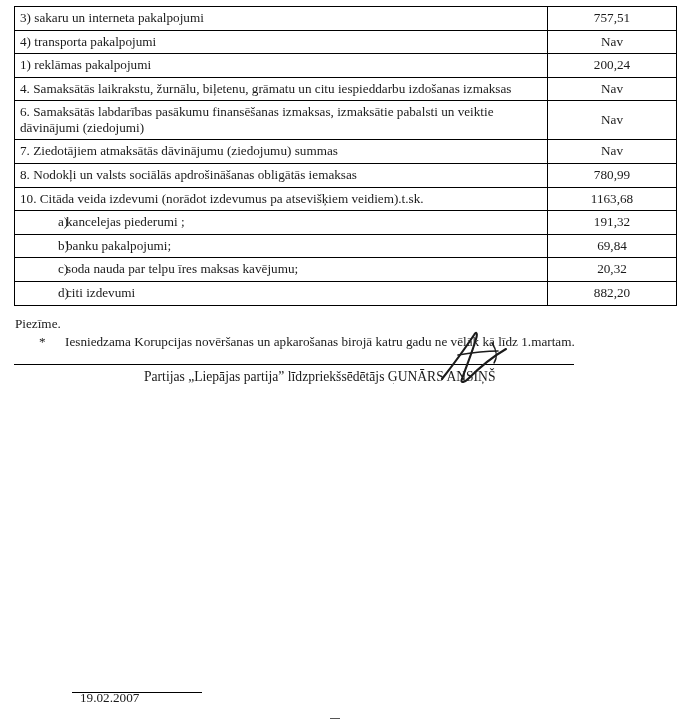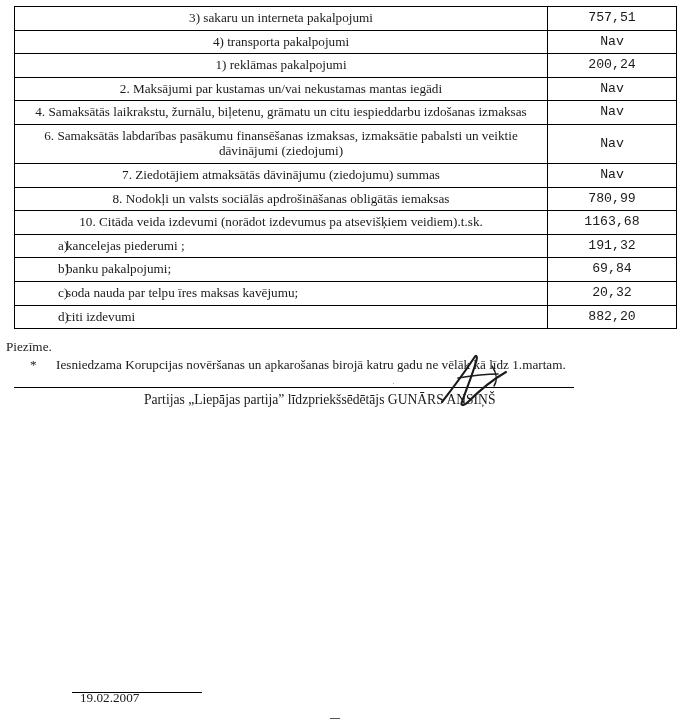--- a/index.html
+++ b/index.html
@@ -26,52 +26,50 @@
     margin-left: 14px;
     margin-top: 6px;
     table-layout: fixed;
   }
   table.report td {
     border: 1px solid #000000;
     vertical-align: top;
     padding: 3px 5px 4px 5px;
     font-size: 13.2px;
     line-height: 1.18;
-    text-align: center;
   }
   td.label {
     text-align: left;
   }
   td.value {
     width: 118px;
     text-align: center;
     vertical-align: bottom;
     padding-right: 10px;
-    font-family: Liberation Mono, monospace;
   }
   td.value.topal {
     vertical-align: top;
   }
   td.value.midal {
     vertical-align: middle;
   }
   .sub-row td {
     border: 1px solid #000;
   }
   .subline {
     display: flex;
   }
   .sub-letter {
     display: inline-block;
     width: 46px;
     padding-left: 38px;
     box-sizing: border-box;
   }
   .notes {
-    margin-left: 6px;
+    margin-left: 15px;
     margin-top: 10px;
     font-size: 13.2px;
     font-family: Liberation Serif, serif;
   }
   .notes .piez {
     margin-bottom: 2px;
   }
   .notes .footnote {
     padding-left: 24px;
     text-indent: 0;
@@ -143,24 +141,20 @@
         <td class="label">3) sakaru un interneta pakalpojumi</td>
         <td class="value">757,51</td>
       </tr>
       <tr>
         <td class="label">4) transporta pakalpojumi</td>
         <td class="value topal">Nav</td>
       </tr>
       <tr>
         <td class="label">1) reklāmas pakalpojumi</td>
         <td class="value">200,24</td>
-      </tr>
-      <tr>
-        <td class="label">2. Maksājumi par kustamas un/vai nekustamas mantas iegādi</td>
-        <td class="value topal">Nav</td>
       </tr>
       <tr>
         <td class="label">4. Samaksātās laikrakstu, žurnālu, biļetenu, grāmatu un citu iespieddarbu izdošanas izmaksas</td>
         <td class="value midal">Nav</td>
       </tr>
       <tr>
         <td class="label">6. Samaksātās labdarības pasākumu finansēšanas izmaksas, izmaksātie pabalsti un veiktie dāvinājumi (ziedojumi)</td>
         <td class="value midal">Nav</td>
       </tr>
       <tr>

